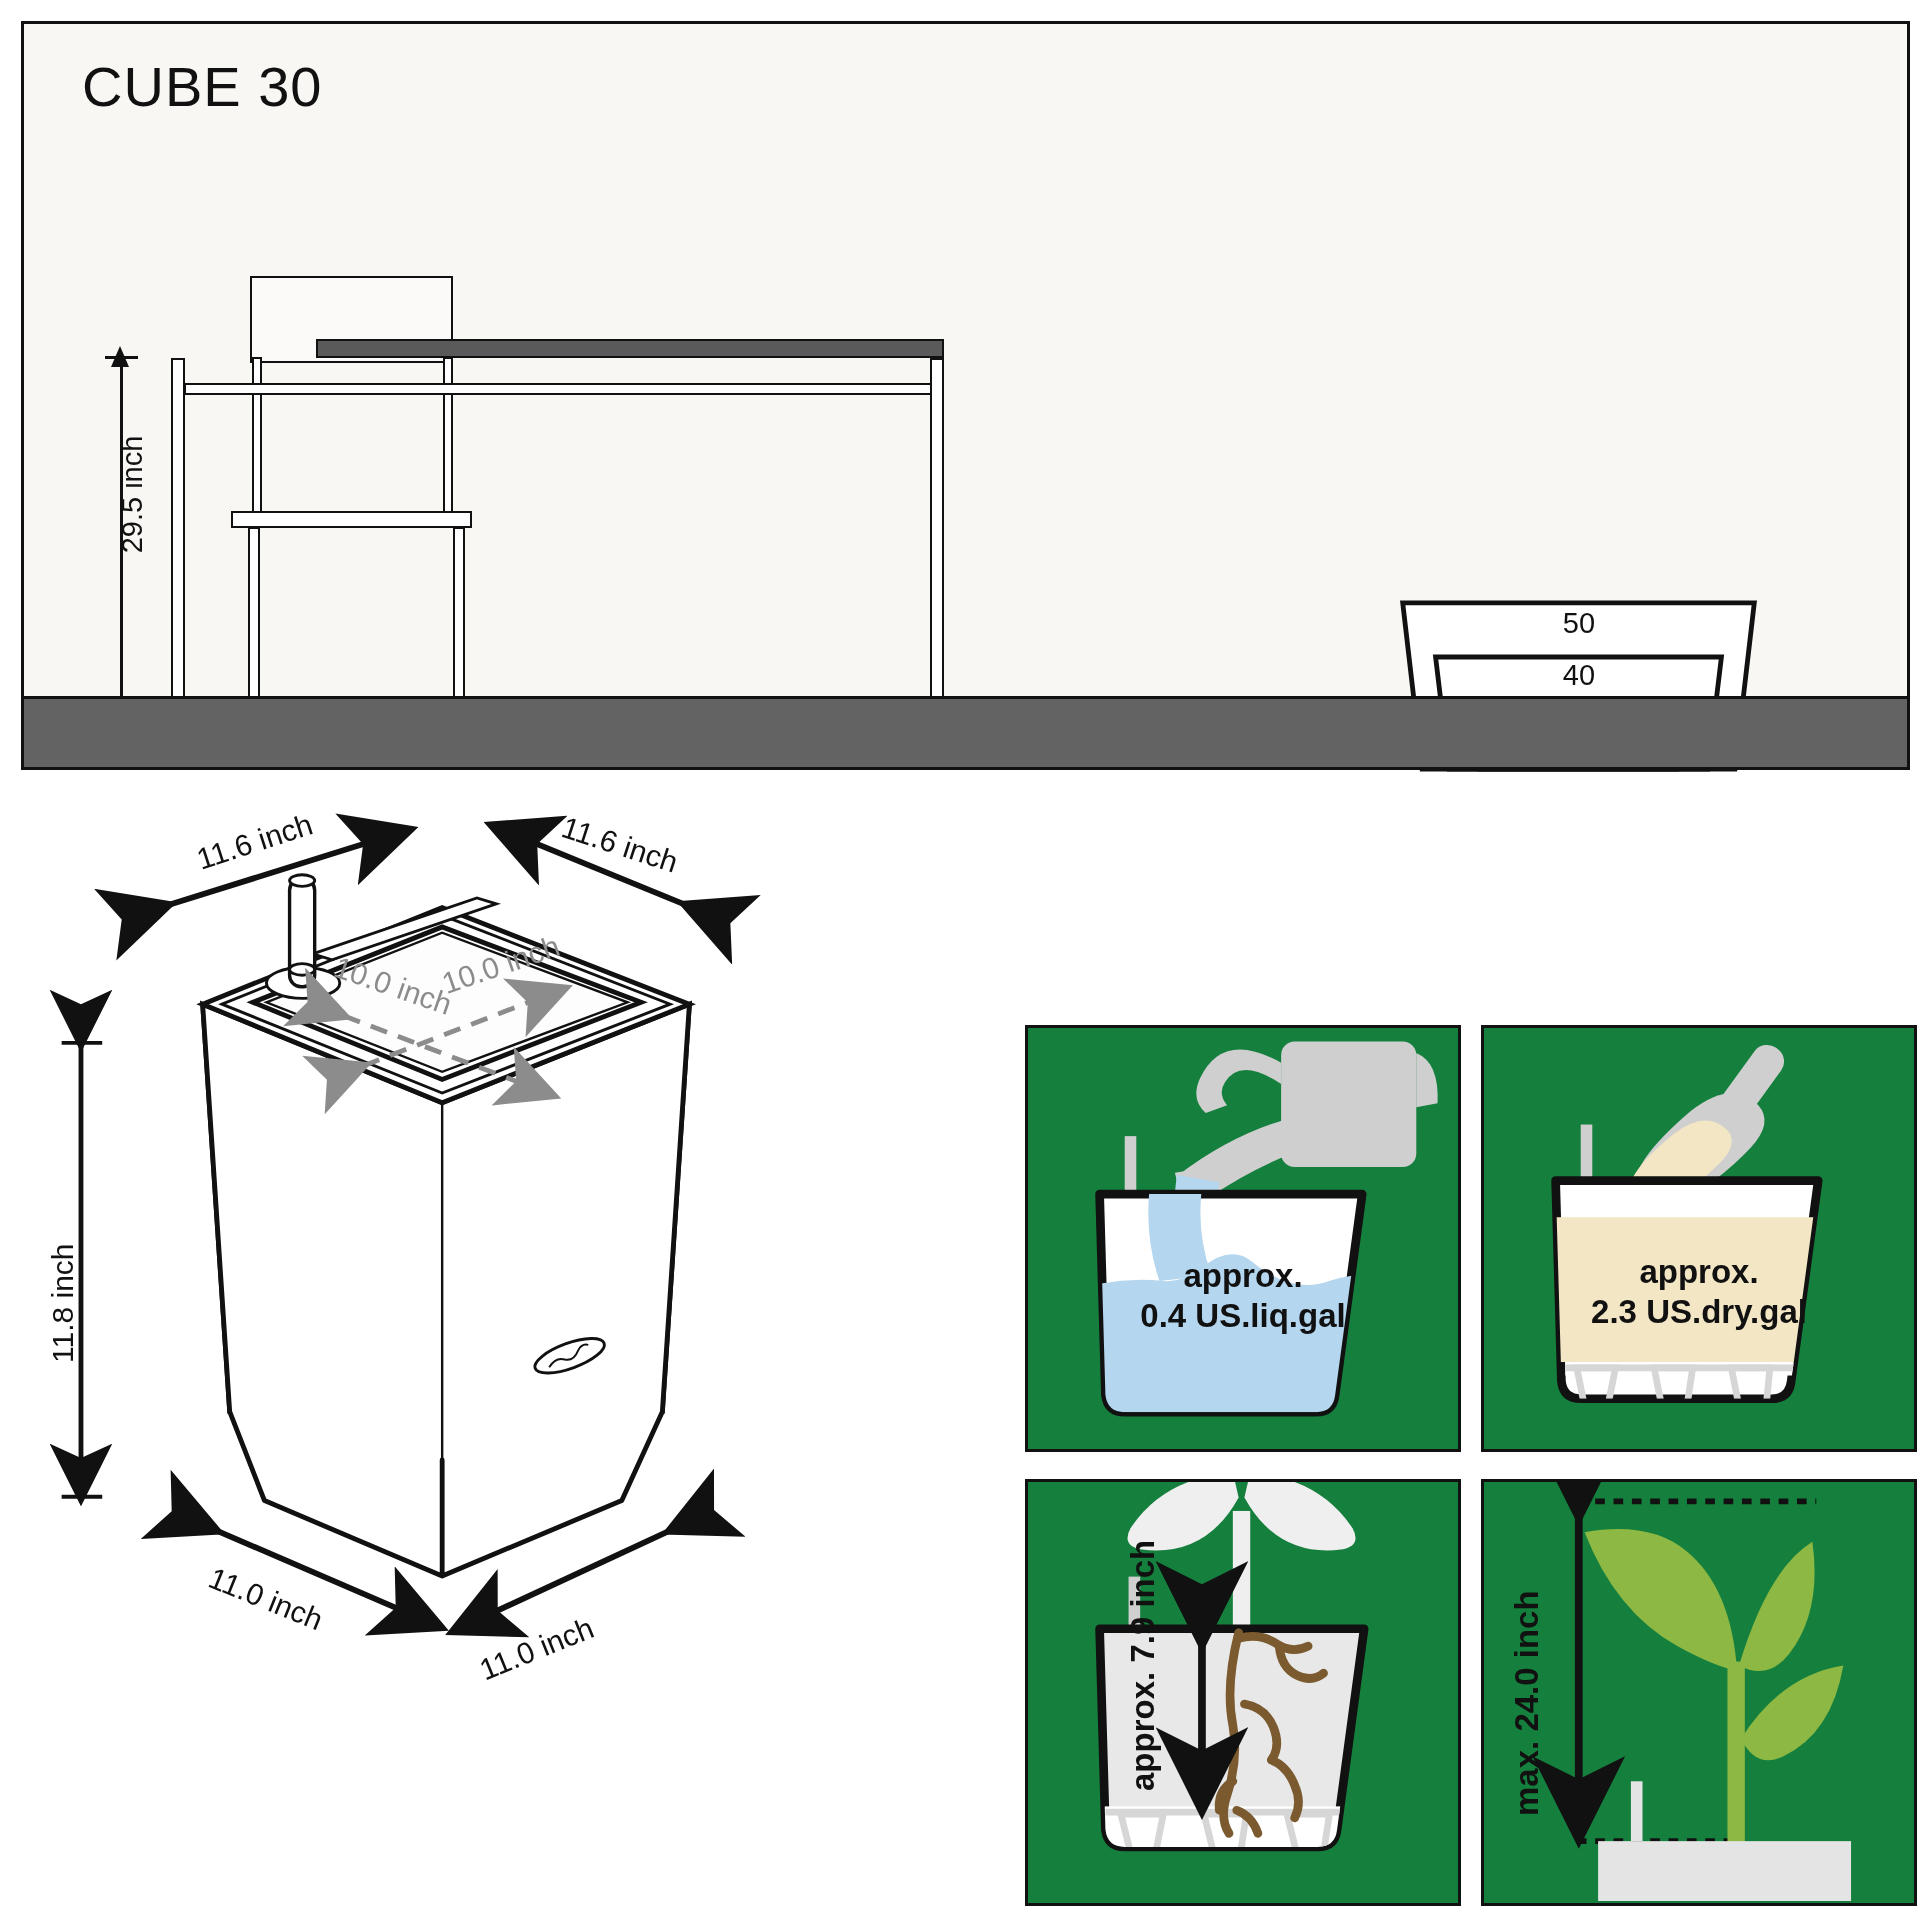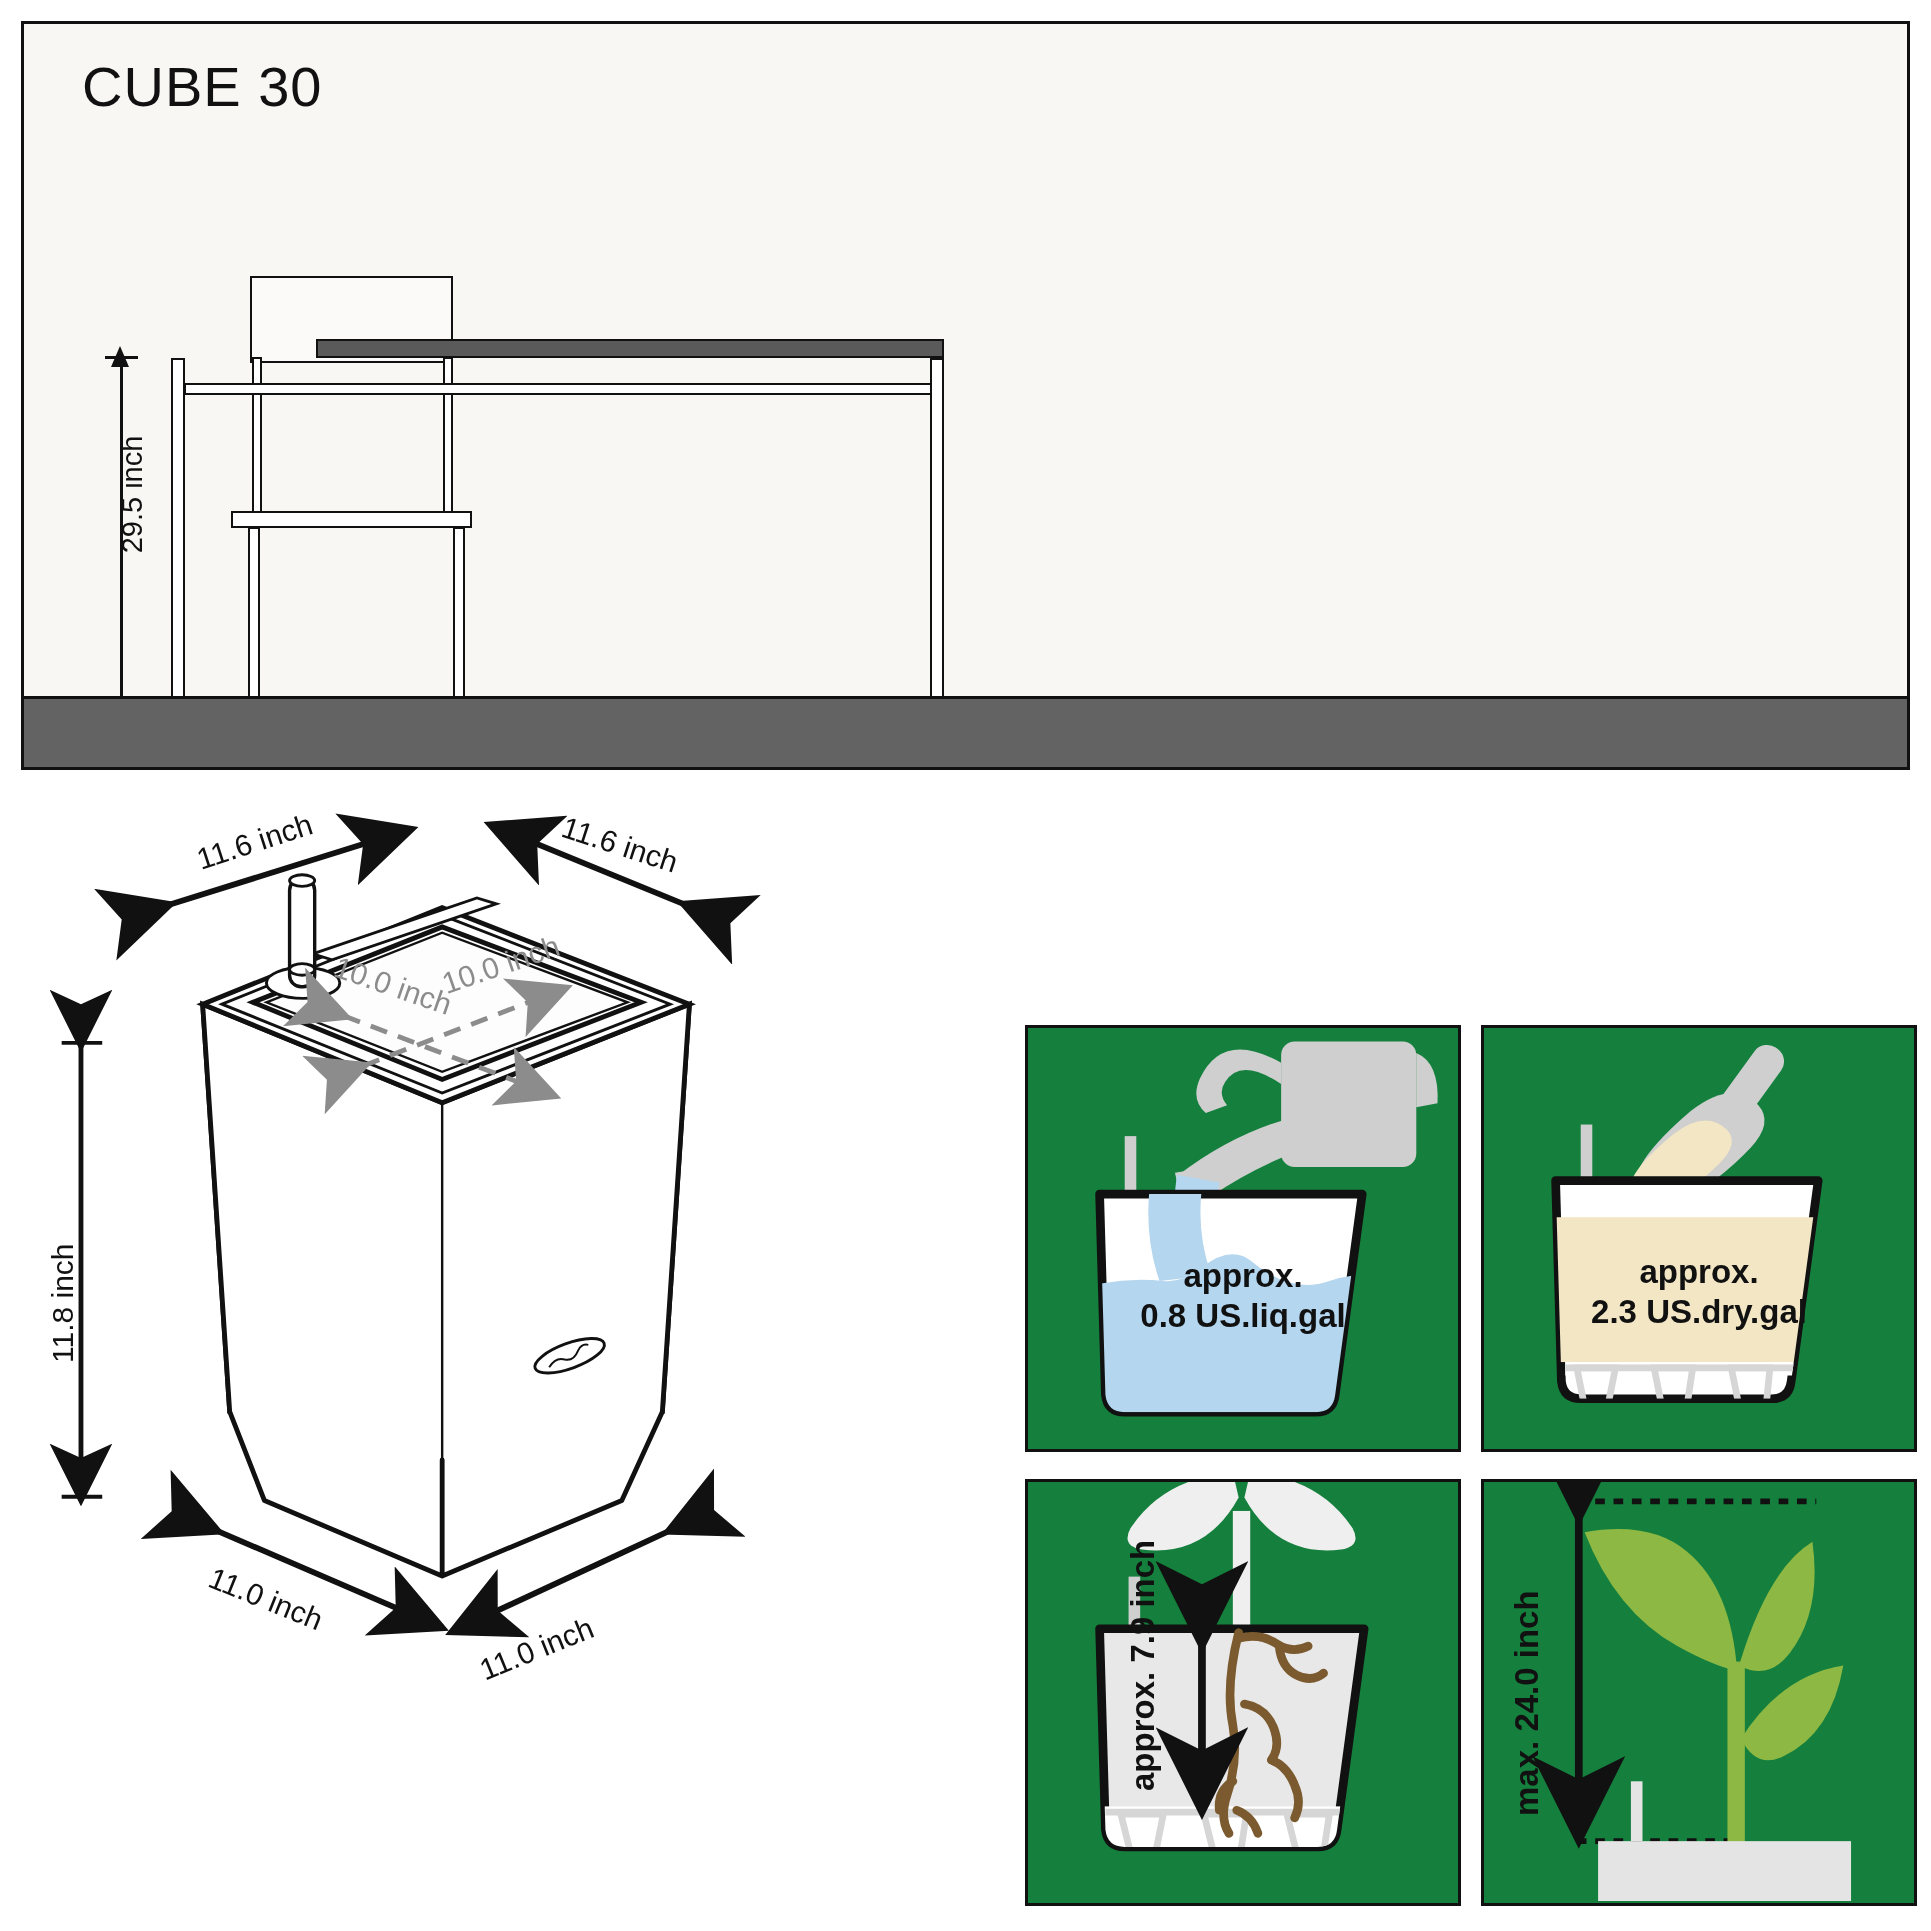--- a/index.html
+++ b/index.html
@@ -91,20 +91,30 @@
     <div class="chair-backpost b"></div>
     <div class="chair-seat"></div>
     <div class="chair-leg a"></div>
     <div class="chair-leg b"></div>
 
     <div class="desk-apron"></div>
     <div class="desk-top"></div>
     <div class="desk-leg l"></div>
     <div class="desk-leg r"></div>
 
+    <div class="planters">
+      <svg width="367" height="174" viewBox="0 0 380 180" style="position:absolute;left:0;top:0;">
+        <polygon points="8,4 372,4 352,176 28,176" fill="#ffffff" stroke="#111" stroke-width="5"></polygon>
+        <polygon points="42,60 338,60 324,176 56,176" fill="#ffffff" stroke="#111" stroke-width="5"></polygon>
+        <polygon points="76,126 304,126 292,176 88,176" fill="#3a3a3a" stroke="#111" stroke-width="5"></polygon>
+      </svg>
+      <div class="plabel" style="left:126px;top:7.7px;">50</div>
+      <div class="plabel" style="left:126px;top:60px;">40</div>
+      <div class="plabel" style="left:126px;top:120px;color:#ffffff;">30</div>
+    </div>
 
     <div class="ground"></div>
   </div>
 
   <div class="iso">
     <svg width="763" height="1128" viewBox="0 0 790 1168" style="position:absolute;left:0;top:0;">
       <defs>
         <marker id="ar" markerWidth="13" markerHeight="13" refX="11" refY="6.5" orient="auto">
           <path d="M0,0 L13,6.5 L0,13 L3,6.5 z" fill="#111"></path>
         </marker>
@@ -186,21 +196,21 @@
       <clipPath id="potclip1">
         <path d="M74,172 L346,172 L318,380 q-2,18 -20,18 L100,398 q-18,0 -20,-18 z"></path>
       </clipPath>
       <g clip-path="url(#potclip1)">
         <path d="M60,268 q40,-10 80,-6 q20,2 40,-14 q30,-24 52,-6 q40,34 80,20 q28,-10 60,-4 L360,410 L60,410 z" fill="#b4d6ee"></path>
         <path d="M128,150 q-10,60 8,112 l54,-6 q-18,-48 -8,-104 z" fill="#b4d6ee"></path>
       </g>
     </svg>
     <div class="panel-label" style="top:228px;">
       <span>approx.</span><br>
-      <span>0.8 US.liq.gal</span>
+      <span>0.4 US.liq.gal</span>
     </div>
   </div>
 
   <div class="panel p2">
     <svg width="429" height="419" viewBox="0 0 444 434" style="position:absolute;left:0;top:0;">
 
       <g>
         <rect x="258" y="12" width="34" height="98" rx="16" fill="#cfcfcf" transform="rotate(36 275 60)"></rect>
         <path d="M214,86 q44,-34 70,-6 q16,18 -8,44 q-34,36 -76,58 q-36,18 -44,-10 q-8,-30 58,-86 z" fill="#cfcfcf"></path>
       </g>

